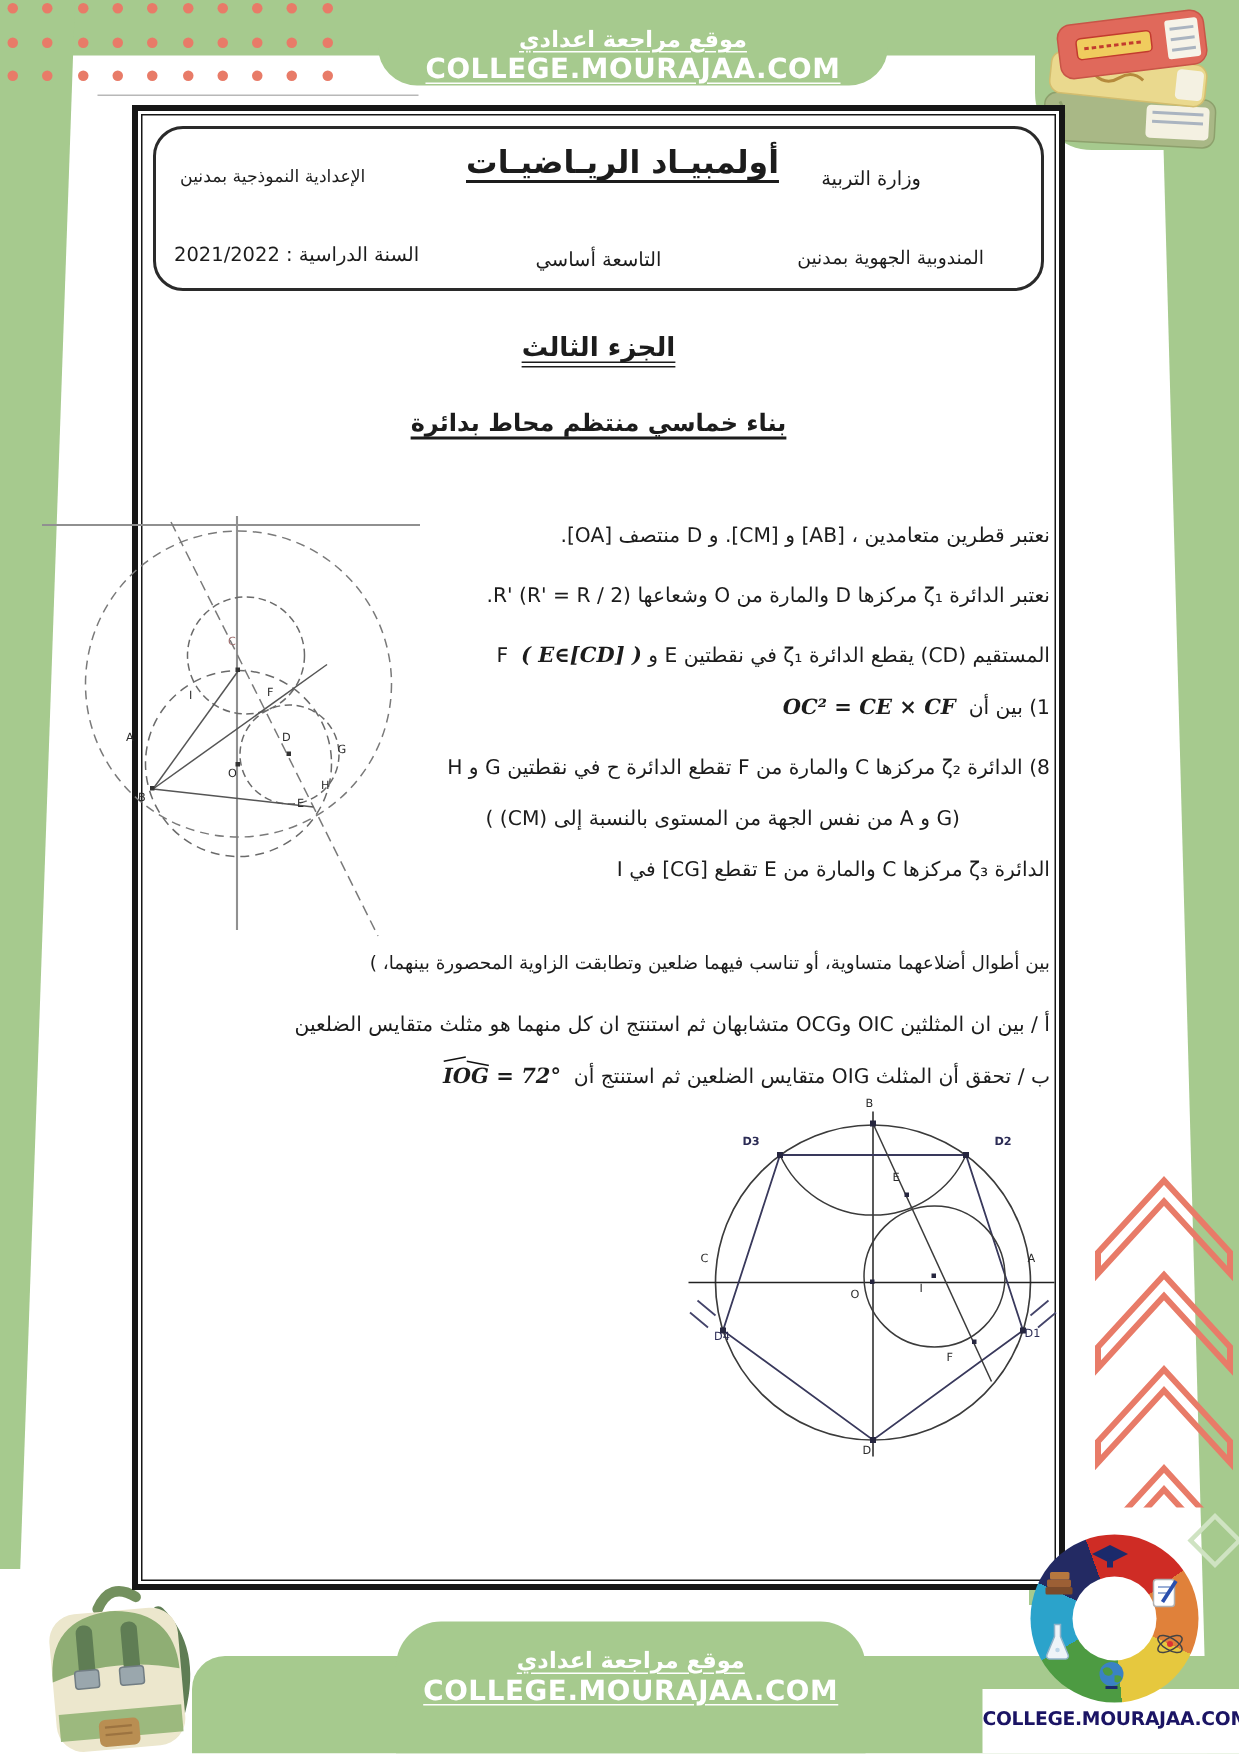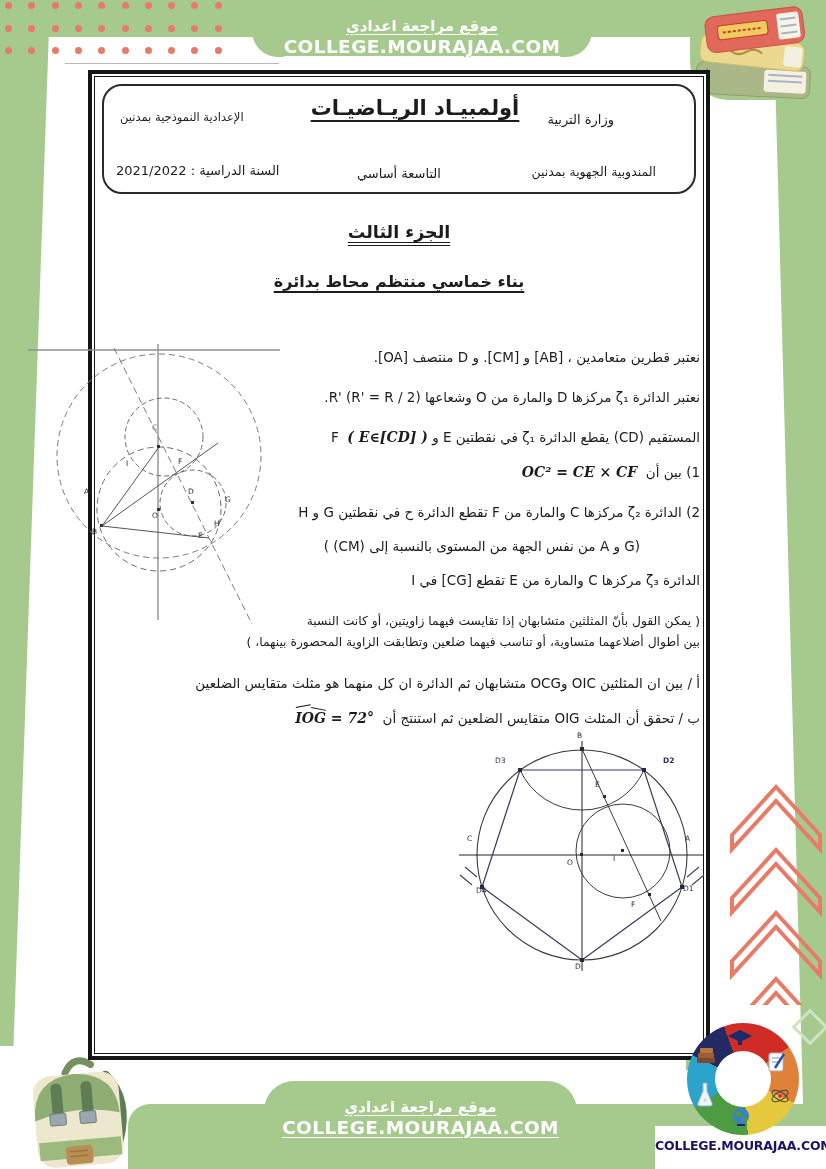--- a/index.html
+++ b/index.html
@@ -199,26 +199,25 @@
     <div class="tline" style="top:275px">نعتبر قطرين متعامدين ، [AB] و [CM]. و D منتصف [OA].</div>
     <div class="tline" style="top:315px">نعتبر الدائرة ζ₁ مركزها D والمارة من O وشعاعها R' (R' = R / 2).</div>
     <div class="tline" style="top:355px">
       <span>المستقيم (CD) يقطع الدائرة ζ₁ في نقطتين E و F</span>&nbsp;
       <span class="math">( E∈[CD] )</span>
     </div>
     <div class="tline" style="top:390px">
       <span>1) بين أن</span>&nbsp;
       <span class="math">OC² = CE × CF</span>
     </div>
-    <div class="tline" style="top:430px">2) الدائرة ζ₂ مركزها C والمارة من F تقطع الدائرة ح في نقطتين G و H</div>
+    <div class="tline" style="top:430px">8) الدائرة ζ₂ مركزها C والمارة من F تقطع الدائرة ح في نقطتين G و H</div>
     <div class="tline" style="top:464px;right:66px">(G و A من نفس الجهة من المستوى بالنسبة إلى (CM) )</div>
     <div class="tline" style="top:498px">الدائرة ζ₃ مركزها C والمارة من E تقطع [CG] في I</div>
-    <div class="tline note" style="top:540px">( يمكن القول بأنّ المثلثين متشابهان إذا تقايست فيهما زاويتين، أو كانت النسبة</div>
     <div class="tline note" style="top:561px">بين أطوال أضلاعهما متساوية، أو تناسب فيهما ضلعين وتطابقت الزاوية المحصورة بينهما، )</div>
-    <div class="tline" style="top:601px">أ / بين ان المثلثين OIC وOCG متشابهان ثم الدائرة ان كل منهما هو مثلث متقايس الضلعين</div>
+    <div class="tline" style="top:601px">أ / بين ان المثلثين OIC وOCG متشابهان ثم استنتج ان كل منهما هو مثلث متقايس الضلعين</div>
     <div class="tline" style="top:636px">
       <span>ب / تحقق أن المثلث OIG متقايس الضلعين ثم استنتج أن</span>&nbsp;
       <span class="math"><span class="hat">IOG</span> <span>= 72°</span></span>
     </div>
 
     <div class="fig" style="left:-64px;top:266px;width:256px;height:292px;">
       <svg width="256" height="292" viewBox="0 0 256 292">
         <line x1="0" y1="10" x2="252" y2="10" stroke="#909090" stroke-width="1.4"></line>
         <line x1="130" y1="4" x2="130" y2="280" stroke="#909090" stroke-width="1.4"></line>
         <circle cx="131" cy="116" r="102" fill="none" stroke="#7a7a7a" stroke-dasharray="6 4"></circle>
@@ -271,21 +270,21 @@
           <rect x="125" y="223" width="4" height="4"></rect>
             <rect x="125" y="12" width="4" height="4"></rect>
           <rect x="148" y="60" width="3" height="3"></rect>
             <rect x="193" y="158" width="3" height="3"></rect>
           <rect x="125" y="118" width="3" height="3"></rect>
             <rect x="166" y="114" width="3" height="3"></rect>
         </g>
       </svg>
       <div class="fig-labels">
           <span class="fig-label" style="left: 122px; top: -3px;">B</span>
-          <span class="fig-label" style="left: 40px; top: 22px; color: rgb(44, 44, 85);">D3</span>
+          <span class="fig-label" style="left: 40px; top: 22px; color: rgb(44, 44, 85); font-weight: bold;">D3</span>
           <span class="fig-label" style="left: 208px; top: 22px; color: rgb(44, 44, 85); font-weight: bold;">D2</span>
           <span class="fig-label" style="left: 140px; top: 46px;">E</span>
           <span class="fig-label" style="left: 12px; top: 100px;">C</span>
           <span class="fig-label" style="left: 230px; top: 100px;">A</span>
           <span class="fig-label" style="left: 112px; top: 124px;">O</span>
           <span class="fig-label" style="left: 158px; top: 120px;">I</span>
           <span class="fig-label" style="left: 21px; top: 152px; color: rgb(44, 44, 85); text-align: right;">D4</span>
           <span class="fig-label" style="left: 228px; top: 150px; color: rgb(44, 44, 85);">D1</span>
           <span class="fig-label" style="left: 176px; top: 166px;">F</span>
           <span class="fig-label" style="left: 120px; top: 228px;">D</span>

